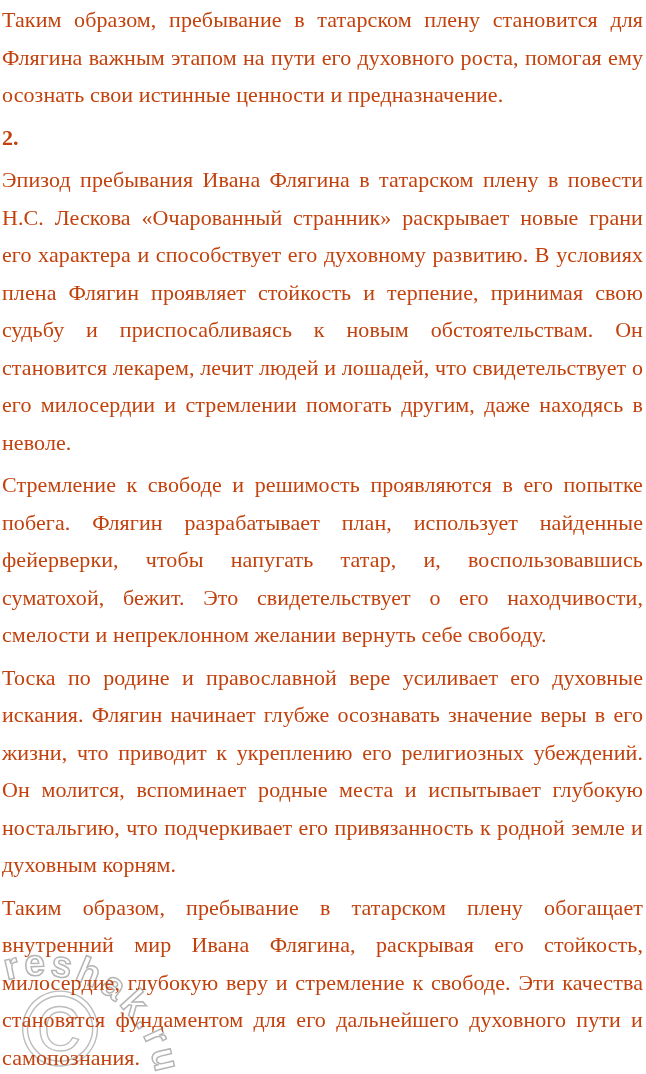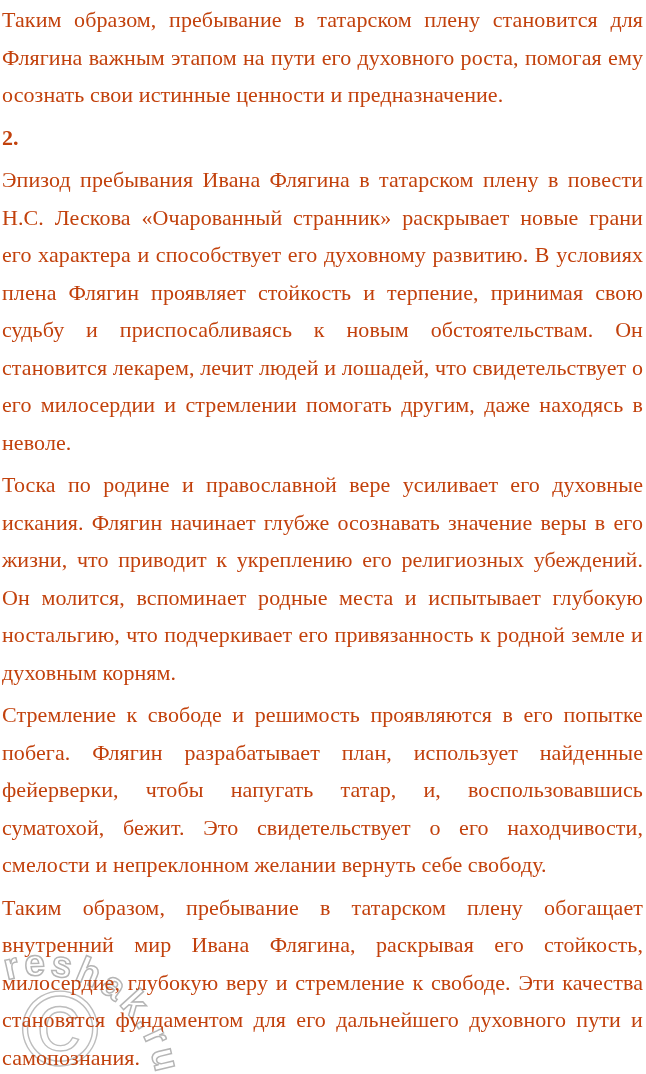--- a/index.html
+++ b/index.html
@@ -70,17 +70,17 @@
   <text class="wm-copy" x="60" y="1028">©</text>
   <text class="wm-arc-text">
     <textPath href="#wmArc" startOffset="2">reshak.ru</textPath>
   </text>
 </svg>
 
 <div class="page">
   <p class="para">Таким образом, пребывание в татарском плену становится для Флягина важным этапом на пути его духовного роста, помогая ему осознать свои истинные ценности и предназначение.</p>
   <p class="para heading">2.</p>
   <p class="para">Эпизод пребывания Ивана Флягина в татарском плену в повести Н.С. Лескова «Очарованный странник» раскрывает новые грани его характера и способствует его духовному развитию. В условиях плена Флягин проявляет стойкость и терпение, принимая свою судьбу и приспосабливаясь к новым обстоятельствам. Он становится лекарем, лечит людей и лошадей, что свидетельствует о его милосердии и стремлении помогать другим, даже находясь в неволе.</p>
+  <p class="para">Стремление к свободе и решимость проявляются в его попытке побега. Флягин разрабатывает план, использует найденные фейерверки, чтобы напугать татар, и, воспользовавшись суматохой, бежит. Это свидетельствует о его находчивости, смелости и непреклонном желании вернуть себе свободу.</p>
   <p class="para">Тоска по родине и православной вере усиливает его духовные искания. Флягин начинает глубже осознавать значение веры в его жизни, что приводит к укреплению его религиозных убеждений. Он молится, вспоминает родные места и испытывает глубокую ностальгию, что подчеркивает его привязанность к родной земле и духовным корням.</p>
-  <p class="para">Стремление к свободе и решимость проявляются в его попытке побега. Флягин разрабатывает план, использует найденные фейерверки, чтобы напугать татар, и, воспользовавшись суматохой, бежит. Это свидетельствует о его находчивости, смелости и непреклонном желании вернуть себе свободу.</p>
   <p class="para">Таким образом, пребывание в татарском плену обогащает внутренний мир Ивана Флягина, раскрывая его стойкость, милосердие, глубокую веру и стремление к свободе. Эти качества становятся фундаментом для его дальнейшего духовного пути и самопознания.</p>
 
 </div>
 
 </body></html>

